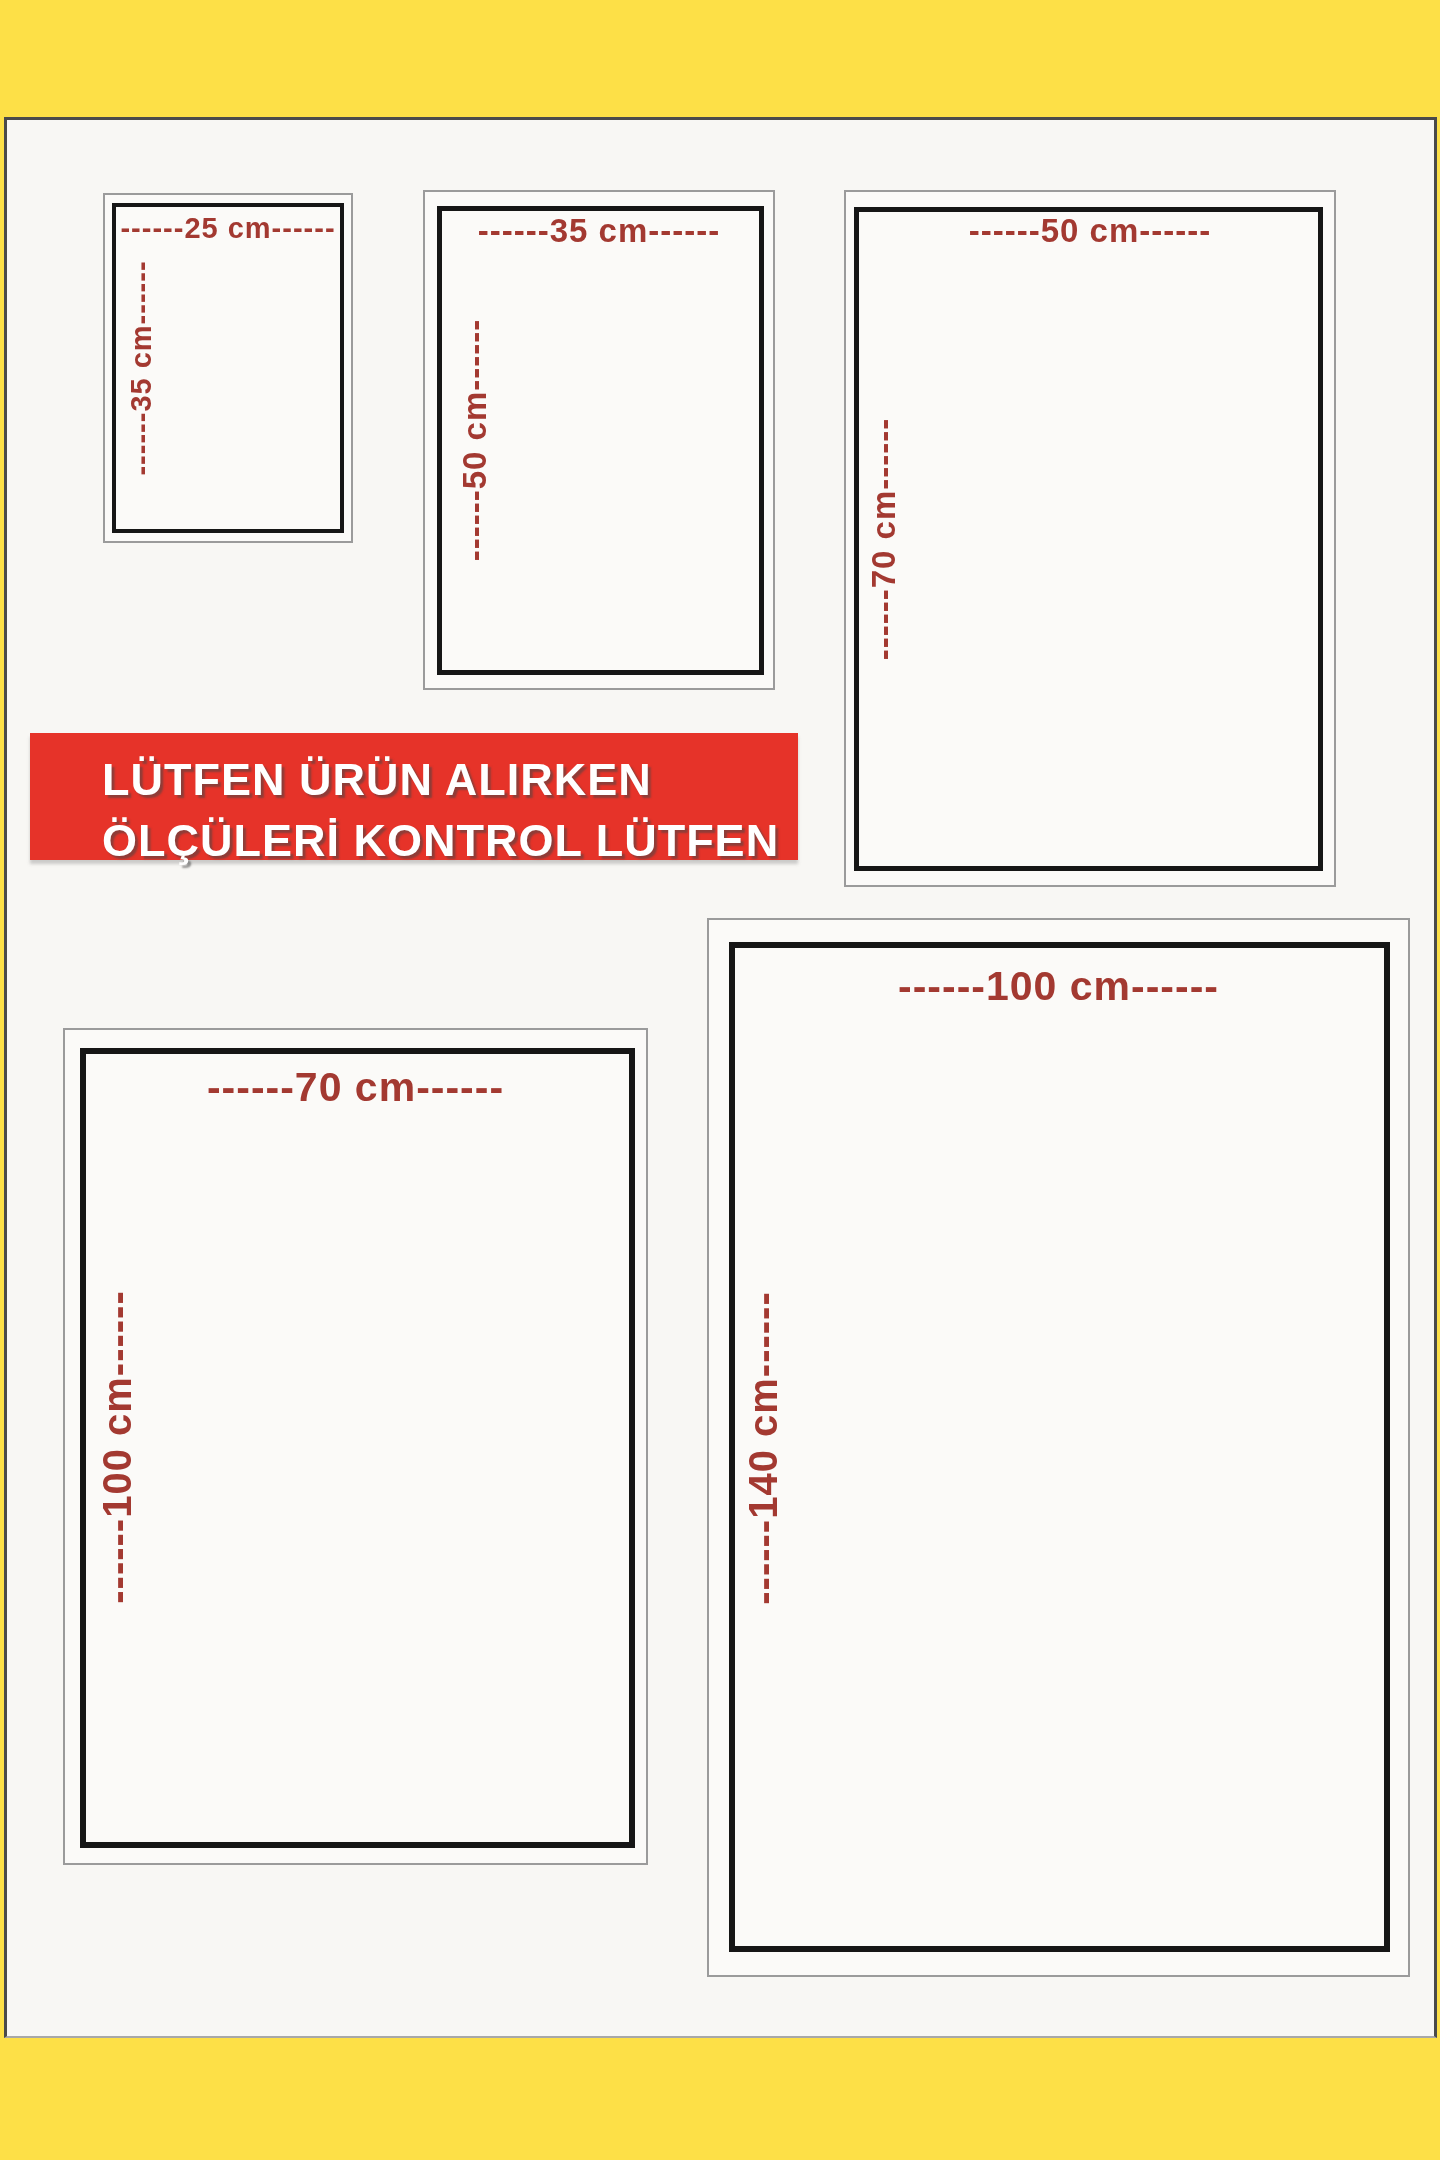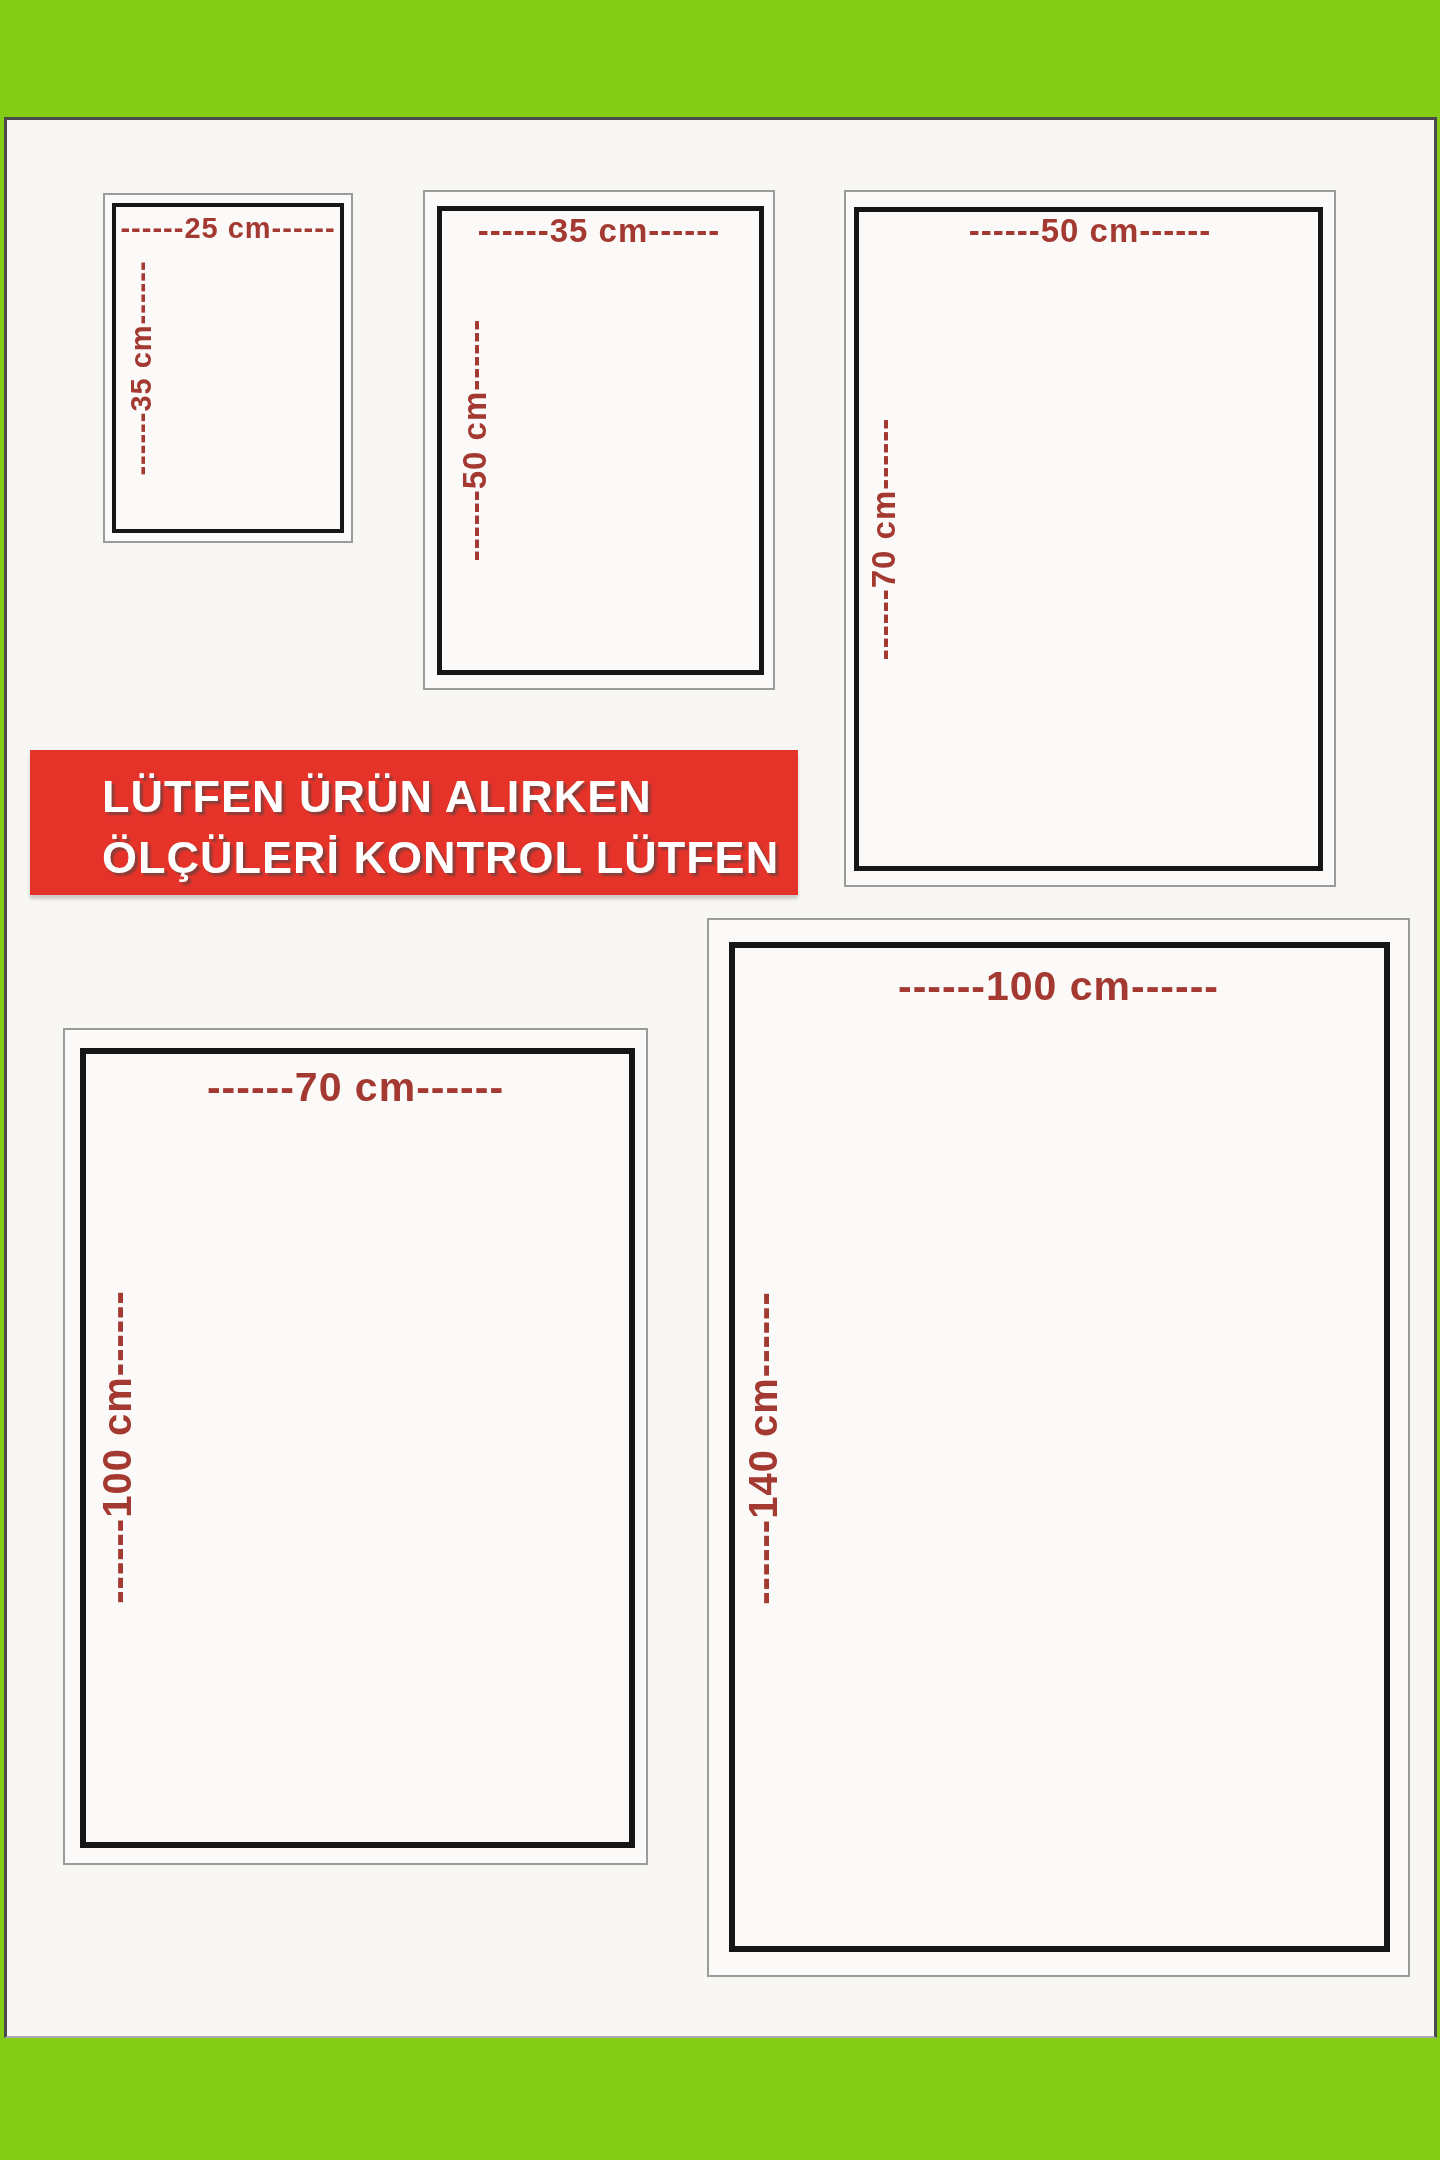--- a/index.html
+++ b/index.html
@@ -1,21 +1,21 @@
 <!DOCTYPE html>
 <html><head>
 <meta charset="utf-8">
 <style>
   * { box-sizing: border-box; }
   html, body { margin: 0; padding: 0; background: #ffffff; }
   #canvas {
     position: relative;
     width: 1440px;
     height: 2160px;
-    background: #84cc16;
+    background: #fde047;
     font-family: "Liberation Sans", sans-serif;
     overflow: hidden;
   }
   
   .sheet {
     position: absolute;
     left: 4px; top: 117px;
     width: 1433px; height: 1921px;
     background: #f8f7f4;
     border: 3px solid #4a4a4a;
@@ -65,25 +65,24 @@
   
   .b5 { left: 707px; top: 918px; width: 703px; height: 1059px; }
   .b5 .inner-frame { left: 20px; top: 22px; right: 18px; bottom: 23px; border-width: 6px; }
   .b5 .dim-top  { left: 50%; top: 66px;  font-size: 41px; }
   .b5 .dim-side { left: 54px; top: 50%;  font-size: 40px; }
 
   
   .banner {
     position: absolute;
     left: 30px; top: 733px;
-    width: 768px; height: 145px;
+    width: 768px; height: 127px;
     background: #e63329;
     box-shadow: 0 4px 3px rgba(120,120,120,0.35);
     padding: 16px 0 0 72px;
-    margin-top: 17px;
   }
   .banner-line {
     color: #ffffff;
     font-weight: bold;
     font-size: 45px;
     line-height: 61px;
     letter-spacing: 1px;
     white-space: nowrap;
     text-shadow: 3px 3px 2px rgba(70,70,70,0.55);
   }

